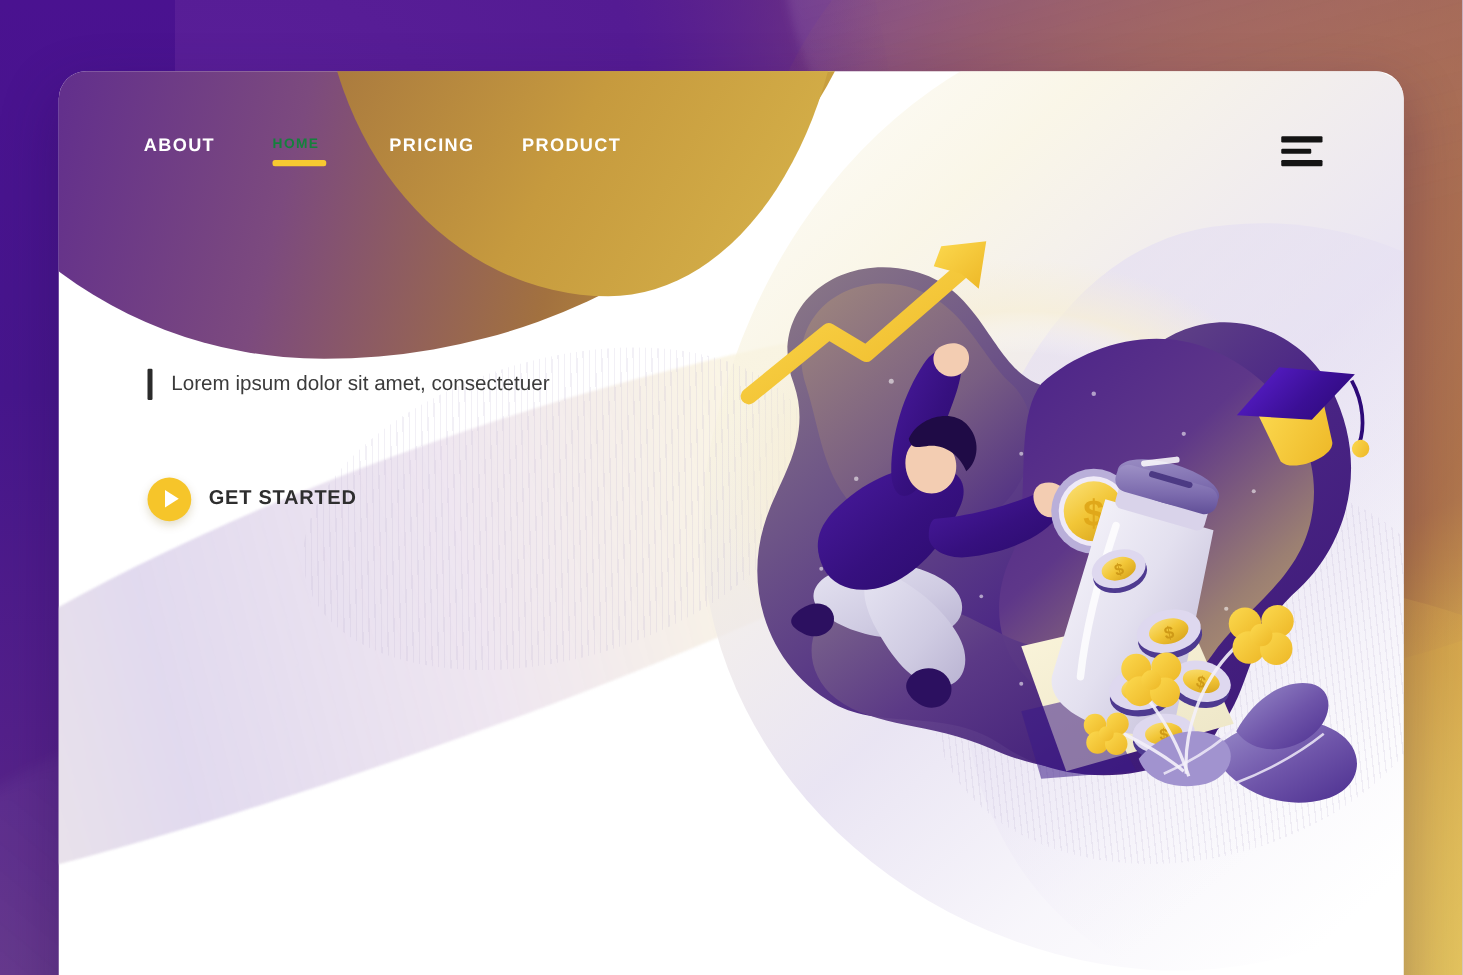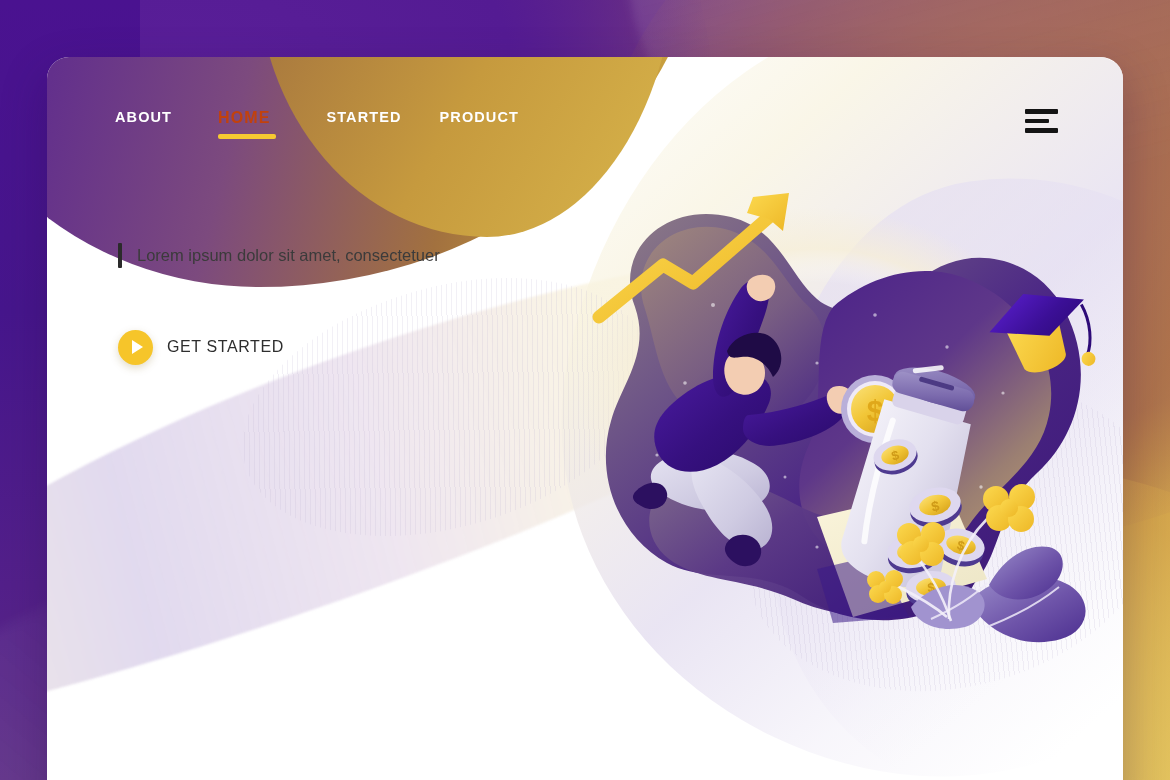--- a/index.html
+++ b/index.html
@@ -181,21 +181,21 @@
   .nav-item {
     position: relative;
     color: #ffffff;
     font-size: 14.5px;
     font-weight: bold;
     letter-spacing: 1.1px;
     cursor: pointer;
     padding-bottom: 12px;
   }
   .nav-item .lbl { display: block; }
-  .nav-item.active .lbl { color: #c2410c; font-size: 16px; }
+  .nav-item.active .lbl { color: #15803d; font-size: 11px; }
   .nav-underline {
     position: absolute;
     left: 0; right: -6px; bottom: 0;
     height: 5px;
     background: #f6c931;
     border-radius: 2px;
   }
 
   .burger {
     position: absolute;
@@ -221,20 +221,21 @@
     color: #3d0a8f;
     font-size: 54px;
     font-weight: bold;
     line-height: 1.15;
     letter-spacing: -0.4px;
   }
   .headline .l2 { display: block; }
 
   .lede-wrap {
     display: flex; align-items: stretch; gap: 15px;
+    margin-top: 52px;
   }
   .lede-bar { width: 4px; background: #2b2b2b; border-radius: 1px; }
   .lede {
     color: #3b3b3b;
     font-size: 16.5px;
     line-height: 1.5;
     max-width: 360px;
   }
   .lede .l2 { display: block; }
 
@@ -254,21 +255,21 @@
   .cta-play {
     width: 0; height: 0;
     border-left: 11px solid #ffffff;
     border-top: 7px solid transparent;
     border-bottom: 7px solid transparent;
     margin-left: 4px;
   }
   .cta-label {
     color: #2e2e2e;
     font-size: 16px;
-    font-weight: normal;
+    font-weight: bold;
     letter-spacing: .6px;
   }
 
   
   .illo {
     position: absolute;
     left: 470px; top: 130px;
     width: 600px; height: 470px;
     z-index: 25;
   }
@@ -301,21 +302,21 @@
 
     <nav class="nav">
       <div class="nav-item" style="margin-right:46px;">
         <span class="lbl">ABOUT</span>
       </div>
       <div class="nav-item active" style="margin-right:56px;">
         <span class="lbl">HOME</span>
         <span class="nav-underline"></span>
       </div>
       <div class="nav-item" style="margin-right:38px;">
-        <span class="lbl">STARTED</span>
+        <span class="lbl">PRICING</span>
       </div>
       <div class="nav-item">
         <span class="lbl">PRODUCT</span>
       </div>
     </nav>
 
     <div class="burger">
       <span></span>
       <span></span>
       <span></span>

